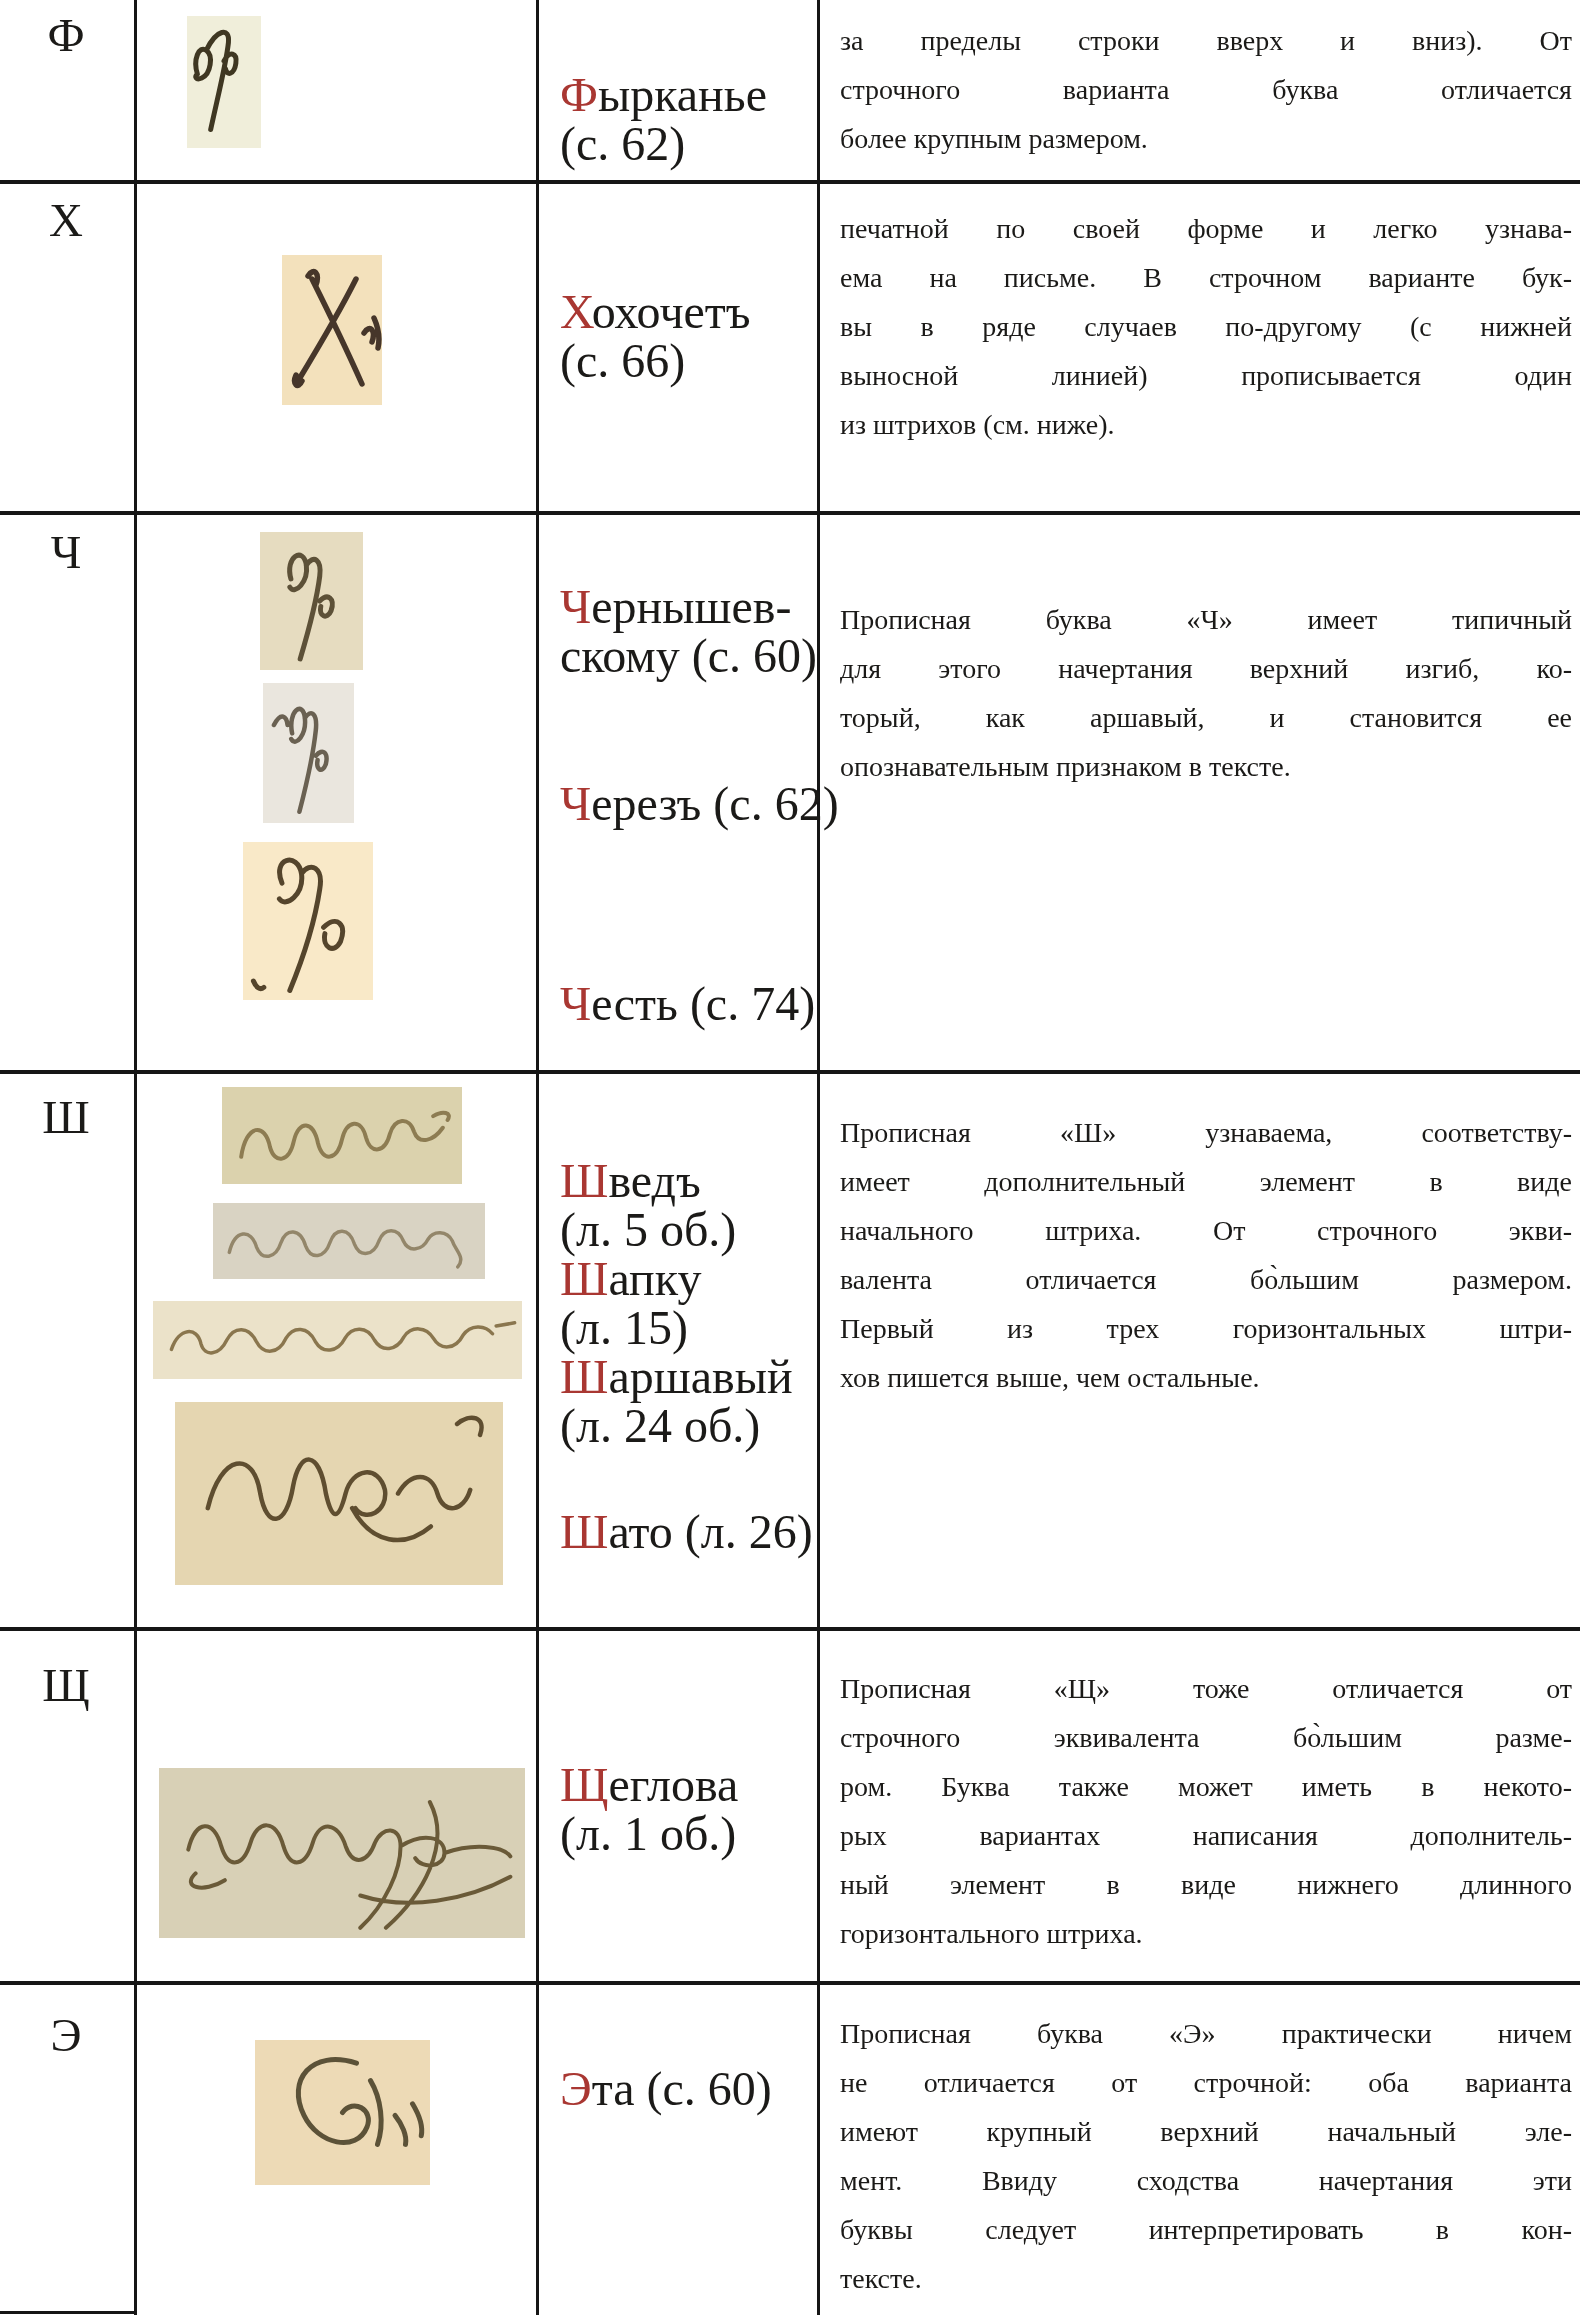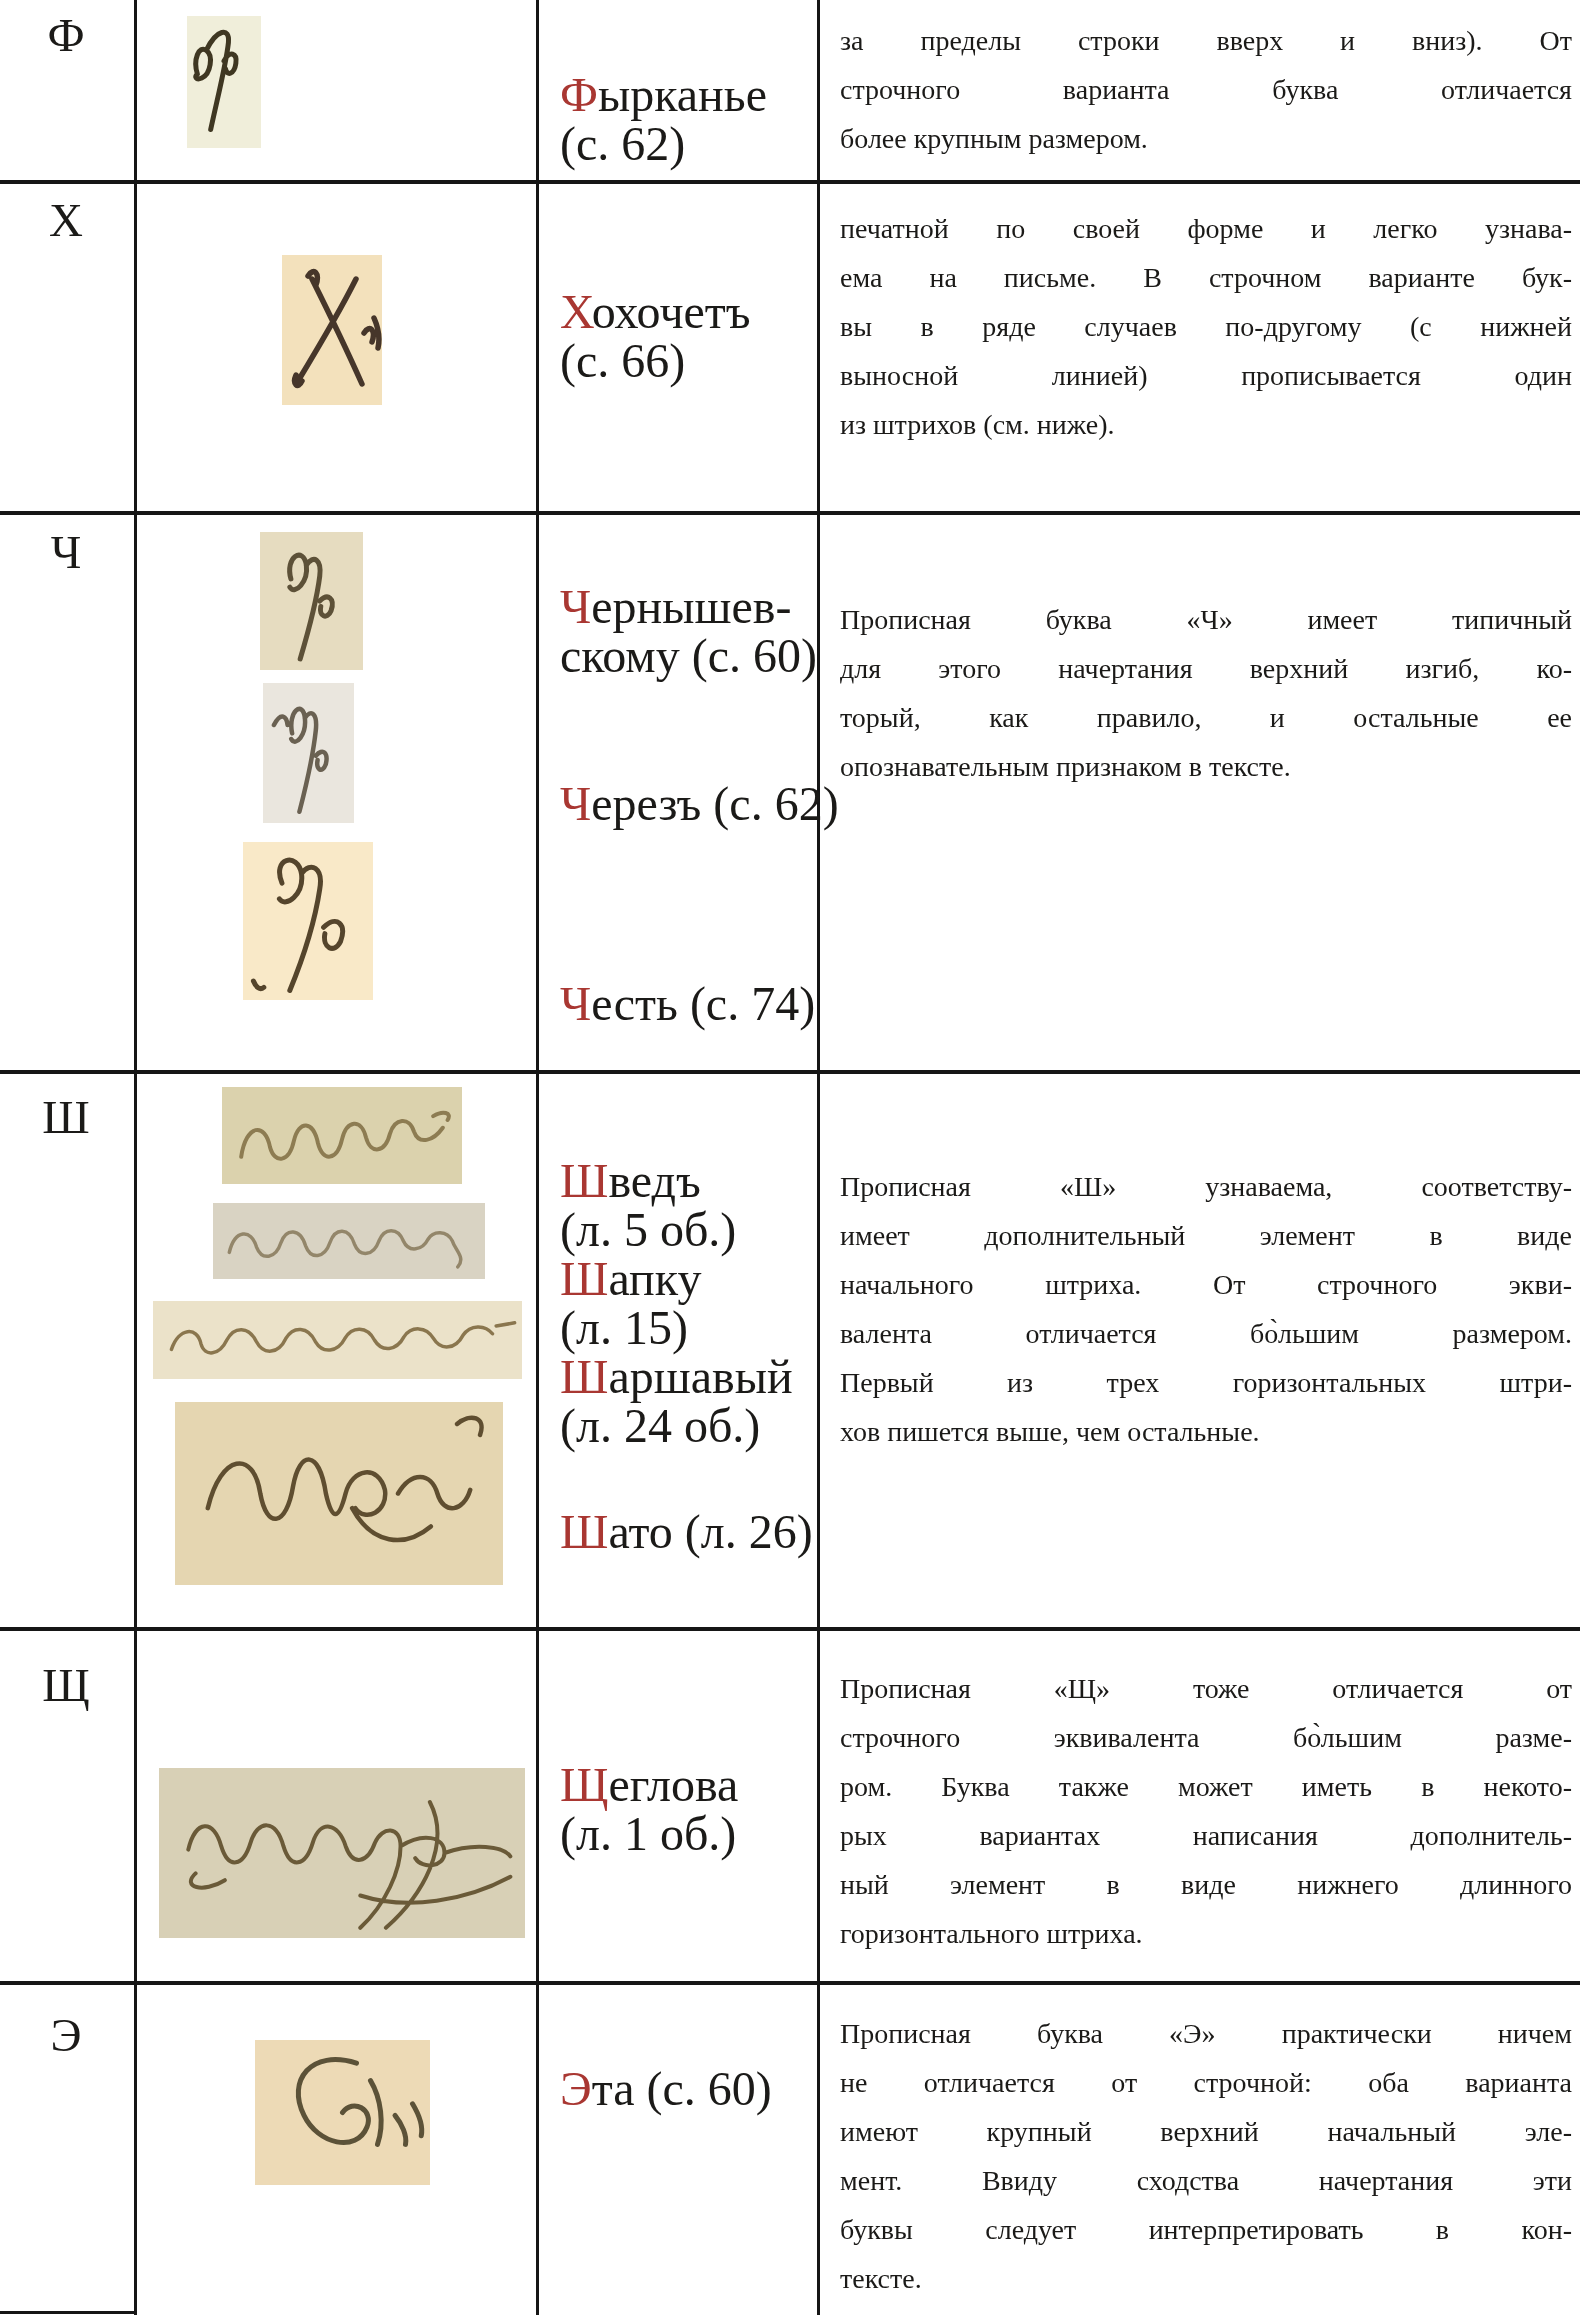--- a/index.html
+++ b/index.html
@@ -114,21 +114,21 @@
     </div>
   <div class="labelgrp" style="top:779px">
       <div class="lline"><span class="red">Ч</span>ерезъ (с. 62)</div>
     </div>
   <div class="labelgrp" style="top:979px">
       <div class="lline"><span class="red">Ч</span>есть (с. 74)</div>
     </div>
   <div class="desc" style="top:595px">
       <div class="tline j">Прописная буква «Ч» имеет типичный</div>
       <div class="tline j">для этого начертания верхний изгиб, ко-</div>
-      <div class="tline j">торый, как правило, и остальные ее</div>
+      <div class="tline j">торый, как аршавый, и становится ее</div>
       <div class="tline">опознавательным признаком в тексте.</div>
     </div>
 
   <div class="letter" style="top:1094px">Ш</div>
   <div class="sample" style="left: 222px; top: 1087px; width: 240px; height: 97px; background: rgb(219, 210, 173); color: rgb(141, 124, 82);">
     <svg viewBox="0 0 100 100" preserveAspectRatio="none">
       <path d="M8,72 C10,38 18,36 20,62 C22,80 28,78 30,55 C32,34 38,34 40,58 C42,78 48,76 50,54 C52,34 58,32 60,52 C62,70 68,68 70,48 C72,32 78,30 80,46 C82,60 88,56 92,42 M88,30 C92,24 96,26 94,34" fill="none" stroke="currentColor" stroke-width="4" stroke-linecap="round" vector-effect="non-scaling-stroke"></path>
     </svg>
   </div>
   <div class="sample" style="left: 213px; top: 1203px; width: 272px; height: 76px; background: rgb(217, 211, 195); color: rgb(147, 134, 106);">
@@ -150,21 +150,21 @@
       <div class="lline"><span class="red">Ш</span>ведъ</div>
       <div class="lline">(л. 5 об.)</div>
       <div class="lline"><span class="red">Ш</span>апку</div>
       <div class="lline">(л. 15)</div>
       <div class="lline"><span class="red">Ш</span>аршавый</div>
       <div class="lline">(л. 24 об.)</div>
     </div>
   <div class="labelgrp" style="top:1507px">
       <div class="lline"><span class="red">Ш</span>ато (л. 26)</div>
     </div>
-  <div class="desc" style="top:1162px">
+  <div class="desc" style="top:1108px">
       <div class="tline j">Прописная «Ш» узнаваема, соответству-</div>
       <div class="tline j">имеет дополнительный элемент в виде</div>
       <div class="tline j">начального штриха. От строчного экви-</div>
       <div class="tline j">валента отличается бо̀льшим размером.</div>
       <div class="tline j">Первый из трех горизонтальных штри-</div>
       <div class="tline">хов пишется выше, чем остальные.</div>
     </div>
 
   <div class="letter" style="top:1662px">Щ</div>
   <div class="sample" style="left: 159px; top: 1768px; width: 366px; height: 170px; background: rgb(216, 208, 182); color: rgb(106, 90, 56);">

